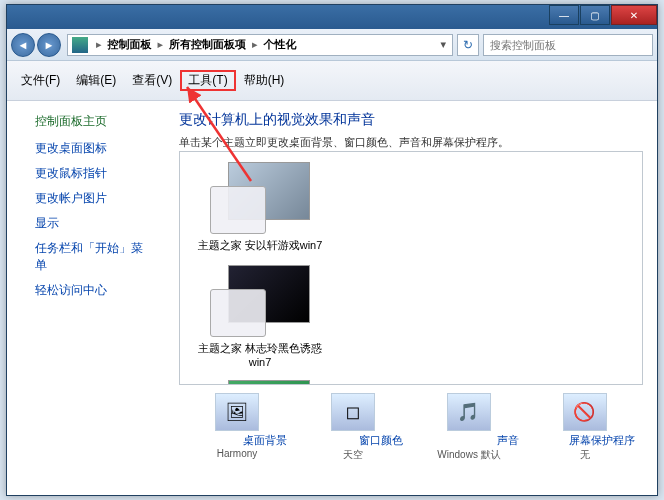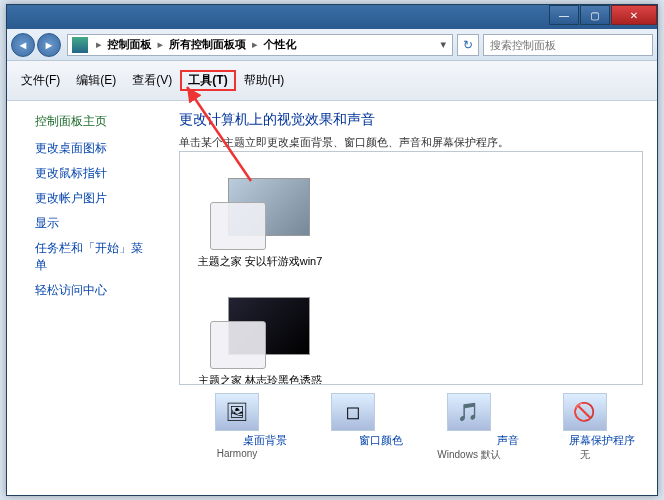--- a/index.html
+++ b/index.html
@@ -12,33 +12,33 @@
 .navbtn { width: 24px; height: 24px; border-radius: 50%; background: radial-gradient(#6a9ad0, #3a6a9f); border: 1px solid #2a5a8f; margin-right: 2px; display: flex; align-items: center; justify-content: center; color: #fff; font-size: 11px; cursor: pointer; }
 .crumbs { flex: 1; height: 22px; background: #fff; border: 1px solid #a0b0c0; margin: 0 4px; display: flex; align-items: center; font-size: 11px; }
 .crumbs .icon { width: 16px; height: 16px; margin: 0 4px; background: linear-gradient(#4a8, #268); }
 .crumbs .sep { color: #666; padding: 0 4px; }
 .crumbs .item { color: #000; padding: 2px 2px; cursor: pointer; font-weight: bold; }
 .crumbs .dd { margin-left: auto; padding: 0 6px; color: #555; }
 .refresh { width: 22px; height: 22px; border: 1px solid #a0b0c0; background: #fff; margin-right: 4px; display: flex; align-items: center; justify-content: center; color: #2a6aaf; font-size: 12px; cursor: pointer; }
 .search { width: 170px; height: 22px; border: 1px solid #a0b0c0; background: #fff; font-size: 11px; padding: 2px 6px; color: #888; }
 .menubar { height: 40px; background: linear-gradient(#f4f6fa, #e4eaf2); border-bottom: 1px solid #c8d0dc; display: flex; align-items: center; padding: 12px 6px; font-size: 12px; position: relative; }
 .menuitem { padding: 2px 8px; cursor: pointer; }
-.menuitem.highlight { border: 2px solid #e33; padding: 0 6px; font-weight: bold; }
+.menuitem.highlight { border: 2px solid #e33; padding: 0 6px; }
 .arrow { position: absolute; left: 174px; top: 20px; z-index: 10; pointer-events: none; }
 .arrow svg { overflow: visible; }
 .content { display: flex; height: calc(100% - 80px); }
 .sidebar { width: 172px; padding: 12px 28px; font-size: 12px; }
 .sidebar .hd { color: #1a6a2a; margin-bottom: 10px; }
 .sidebar a { display: block; color: #0645ad; margin-bottom: 8px; text-decoration: none; cursor: pointer; }
 .sidebar .also { color: #888; margin-top: 230px; margin-bottom: 8px; font-size: 11px; }
 .main { flex: 1; padding: 10px 14px 16px 0; position: relative; }
 .main h2 { color: #003399; font-size: 14px; font-weight: normal; margin-bottom: 6px; }
 .main .sub { font-size: 11px; color: #333; margin-bottom: 1px; }
 .themes { border: 1px solid #c0c8d0; height: 234px; overflow-y: scroll; padding: 6px; }
-.theme { display: inline-block; width: 140px; text-align: center; font-size: 11px; vertical-align: top; margin: 20px 40px 8px 4px; }
+.theme { display: inline-block; width: 140px; text-align: center; font-size: 11px; vertical-align: top; margin: 4px 40px 8px 4px; }
 .thumb { width: 100px; height: 72px; margin: 0 auto 4px; position: relative; }
 .thumb .bg { position: absolute; right: 0; top: 0; width: 82px; height: 58px; background: linear-gradient(135deg,#bcd,#789); border: 1px solid #999; }
 .thumb .fg { position: absolute; left: 0; bottom: 0; width: 56px; height: 48px; background: rgba(240,240,245,0.9); border: 1px solid #aaa; border-radius: 3px; }
 .bottomrow { display: flex; justify-content: space-around; padding: 8px 0 0; font-size: 11px; text-align: center; }
 .bitem { width: 100px; cursor: pointer; }
 .bitem .ico { width: 44px; height: 38px; margin: 0 auto 2px; border: 1px solid #bcd; background: linear-gradient(#def,#abd); display:flex; align-items:center; justify-content:center; font-size:18px; }
 .bitem .lbl { color: #0645ad; text-align: right; }
 .bitem .val { color: #555; font-size: 10px; }
 ::-webkit-scrollbar { width: 16px; }
 ::-webkit-scrollbar-track { background: #e8e8e8; }
@@ -128,20 +128,21 @@
 
       <div class="bottomrow">
         <div class="bitem">
           <div class="ico">🖼</div>
           <div class="lbl">桌面背景</div>
           <div class="val">Harmony</div>
         </div>
         <div class="bitem">
           <div class="ico">◻</div>
           <div class="lbl">窗口颜色</div>
+          <div class="val">天空</div>
         </div>
         <div class="bitem">
           <div class="ico">🎵</div>
           <div class="lbl">声音</div>
           <div class="val">Windows 默认</div>
         </div>
         <div class="bitem">
           <div class="ico">🚫</div>
           <div class="lbl">屏幕保护程序</div>
           <div class="val">无</div>

